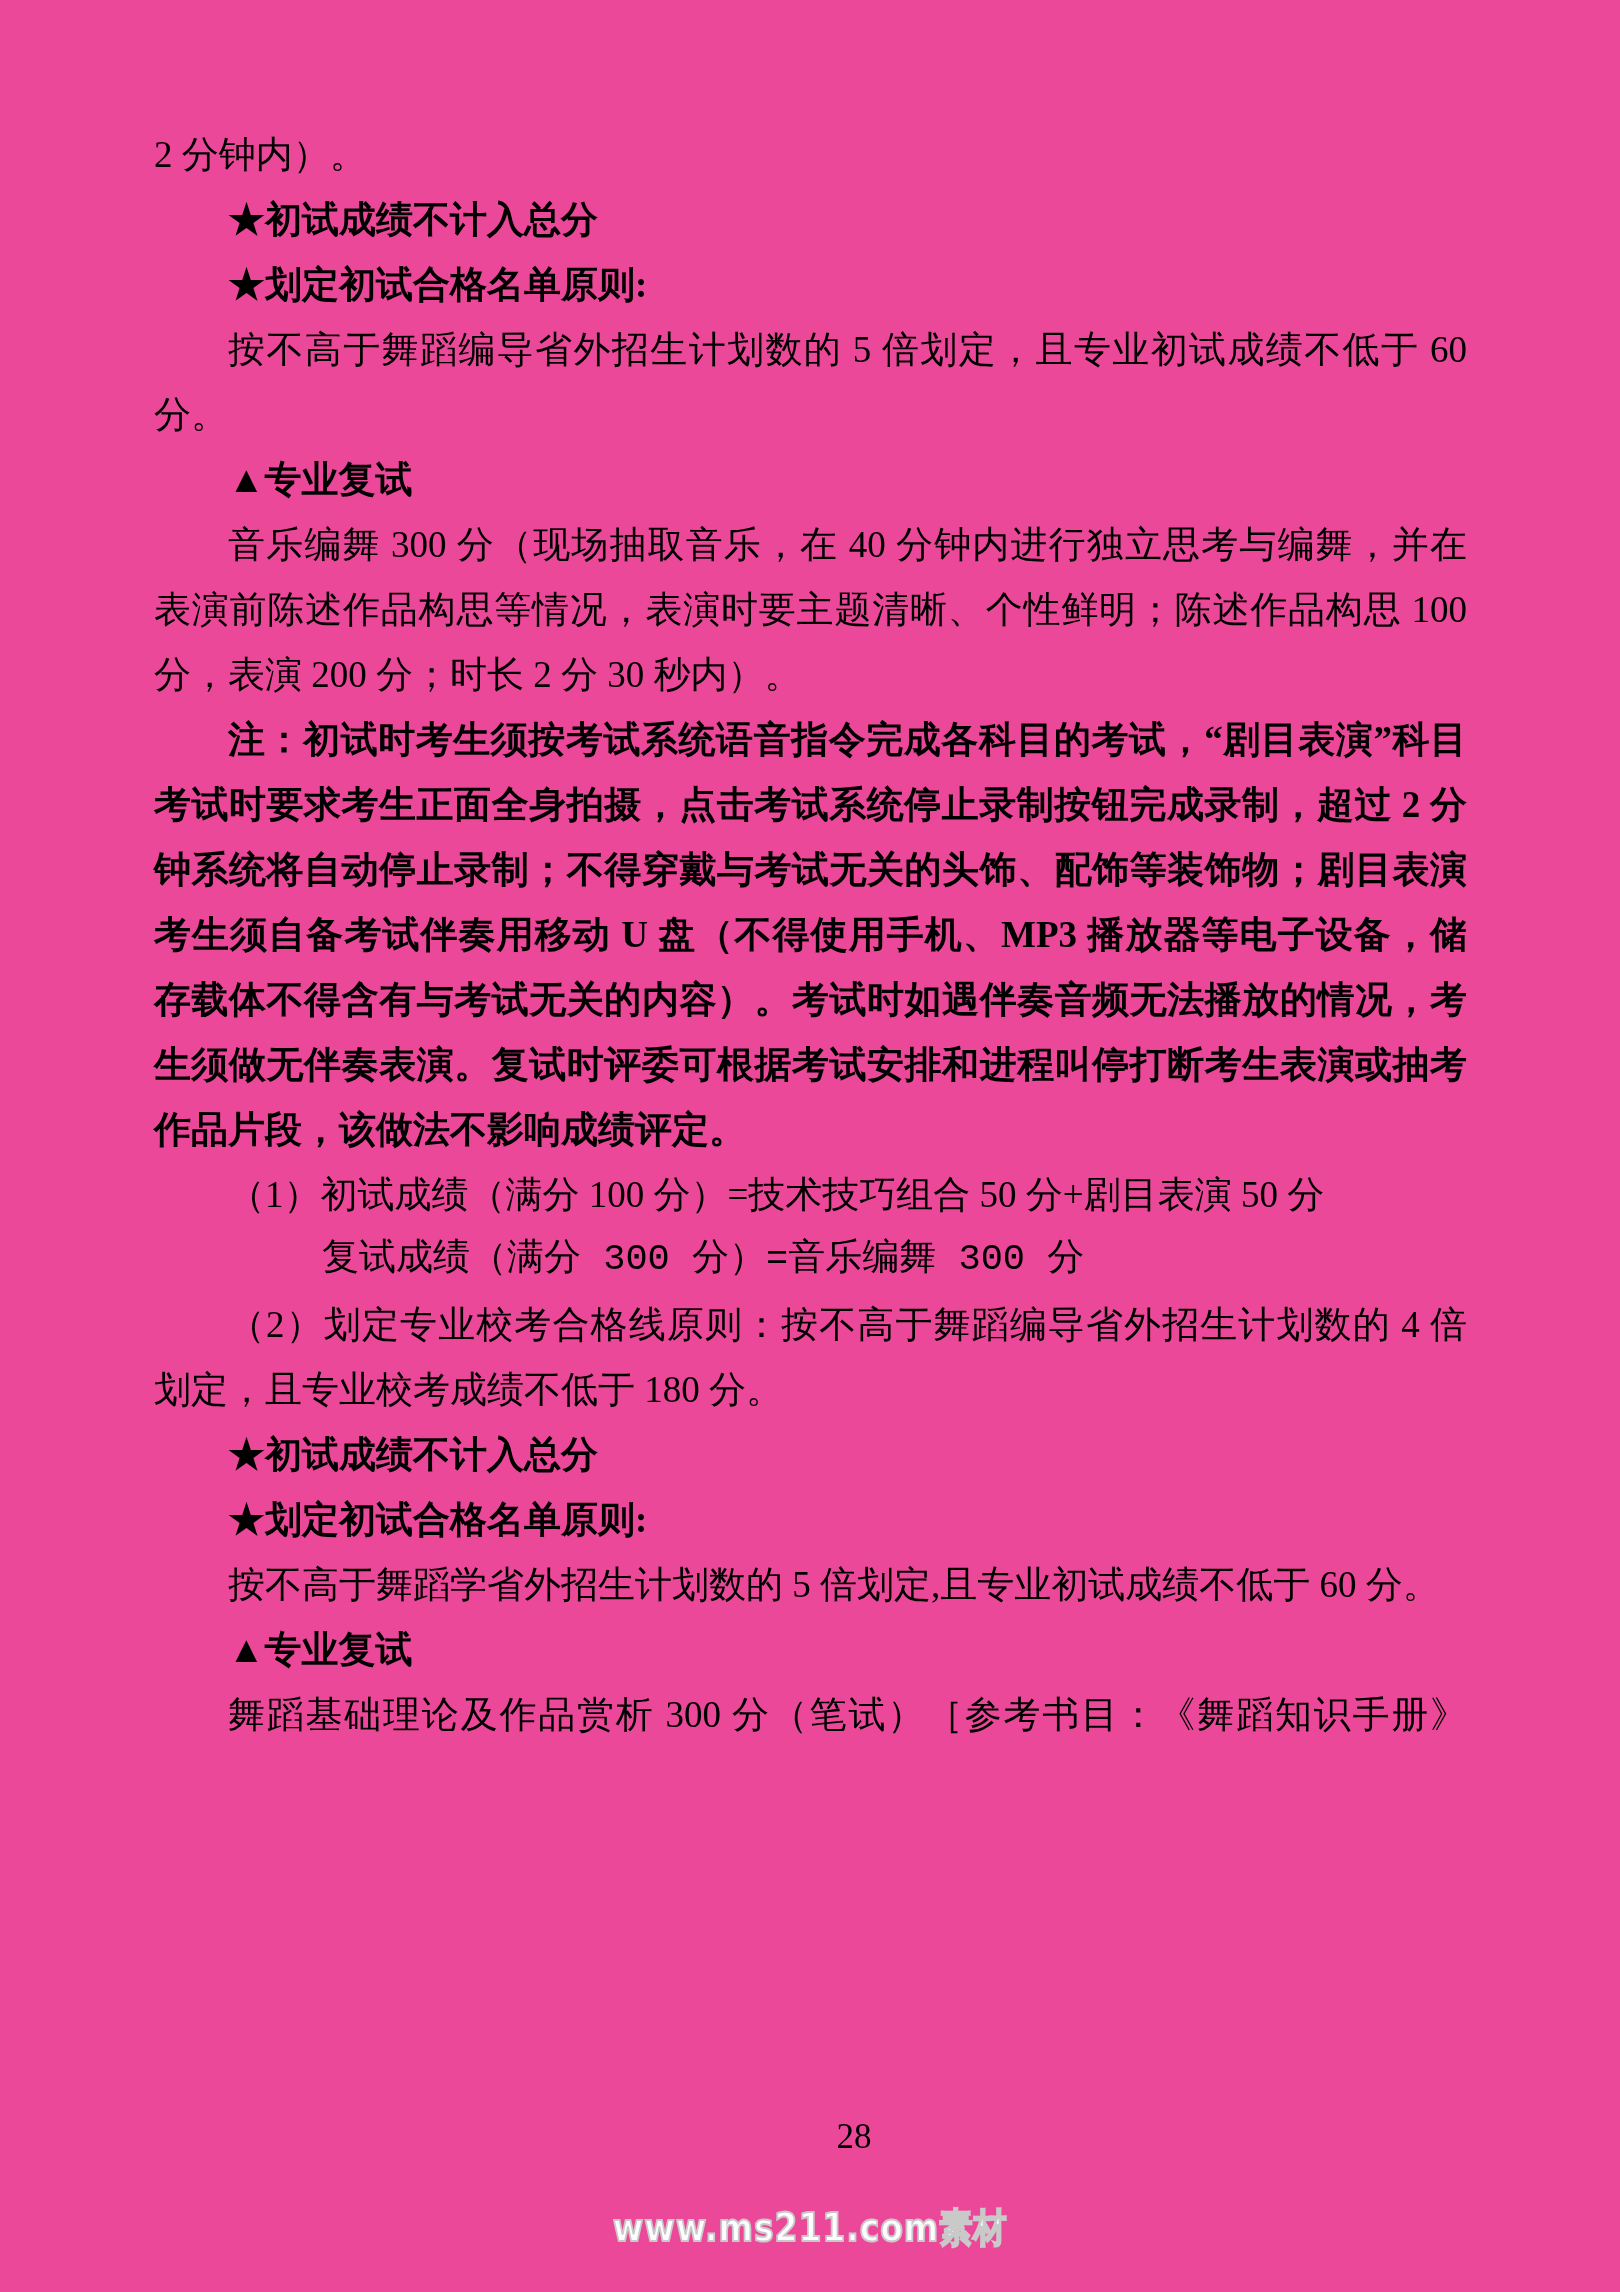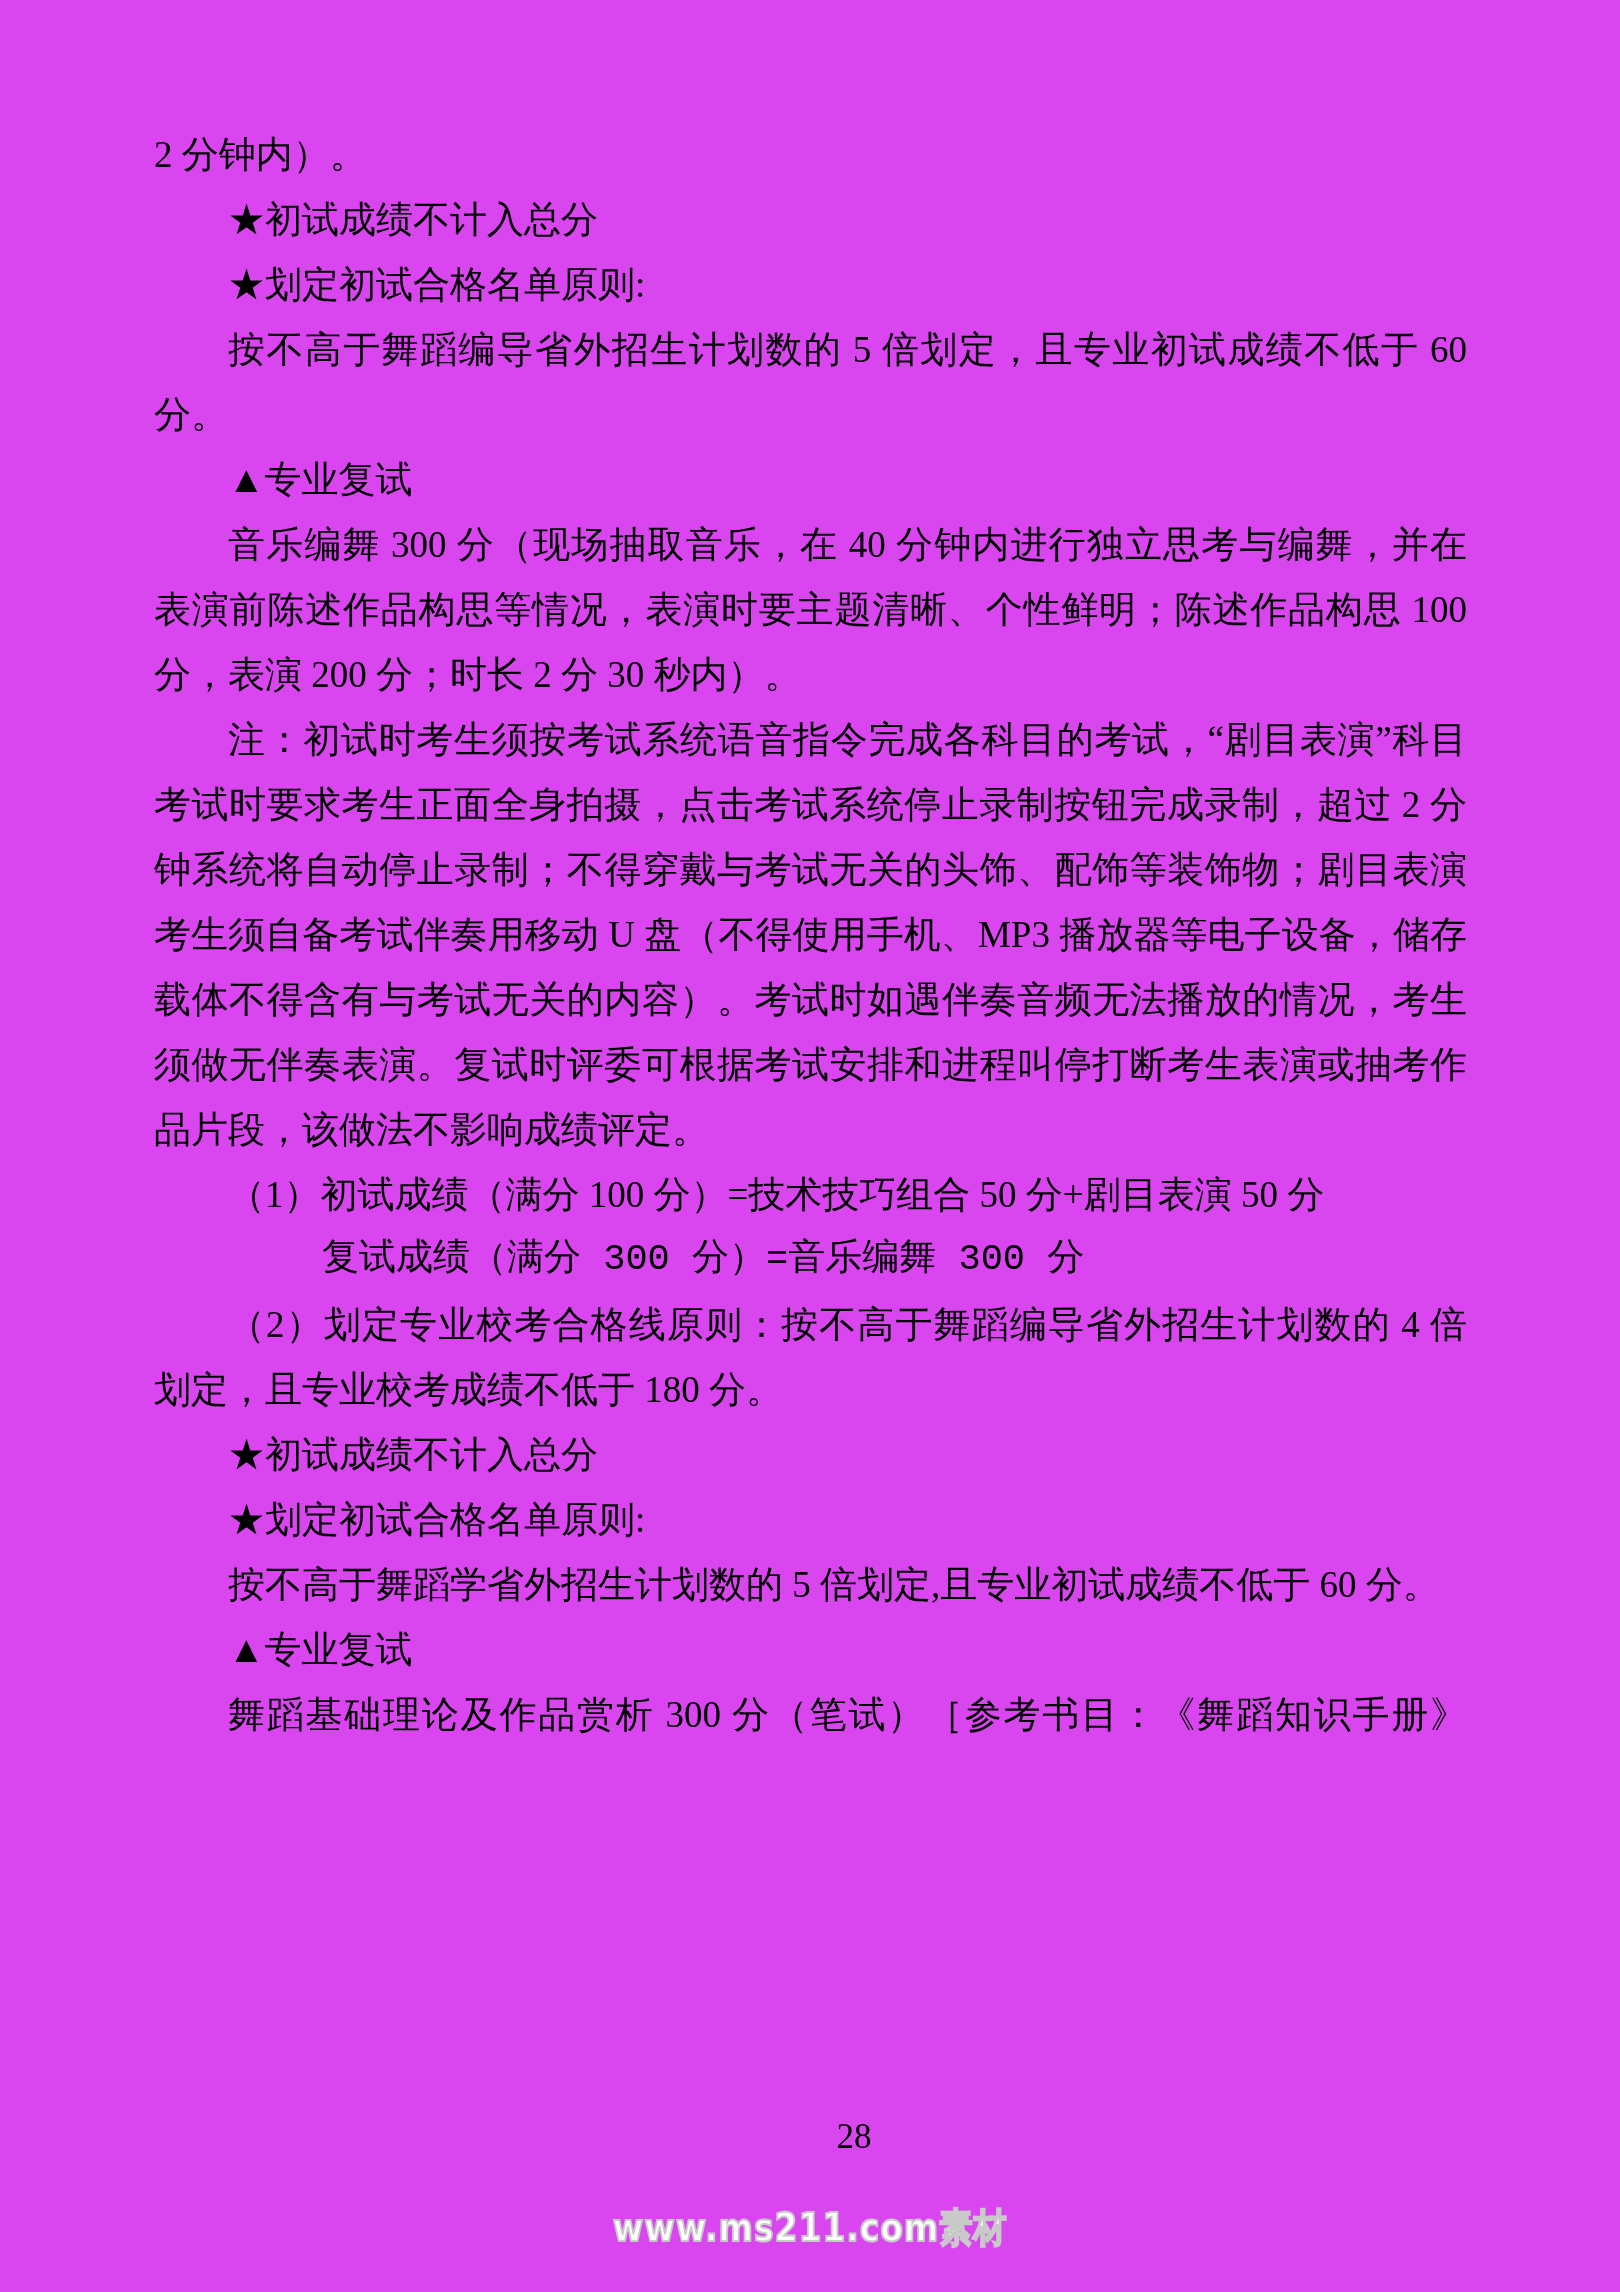--- a/index.html
+++ b/index.html
@@ -1,37 +1,37 @@
 <!DOCTYPE html>
 <html><head>
 <meta charset="utf-8">
 <style>
   html, body { margin: 0; padding: 0; background: #e9e9e9; }
   .page {
     position: relative;
     width: 1620px;
     height: 2293px;
-    background: #d946ef;
+    background: #ec4899;
     overflow: hidden;
     font-family: "Liberation Serif", "DejaVu Serif", serif;
     color: #000000;
   }
   .doc {
     position: absolute;
     left: 154px;
     top: 122px;
     width: 1313px;
     font-size: 37px;
     line-height: 65px;
     text-align: justify;
   }
   .doc p { margin: 0; padding: 0; }
   .ind  { text-indent: 74px; }      
   .sub  { text-indent: 168px; font-family: Liberation Mono, monospace; }     
-  .bold { font-weight: normal; }
+  .bold { font-weight: bold; }
   .fill { text-align-last: justify; }
   .page-number {
     position: absolute;
     top: 2115px;
     left: 0;
     width: 100%;
     text-align: center;
     font-size: 35px;
     line-height: 43px;
     padding-left: 44px;

